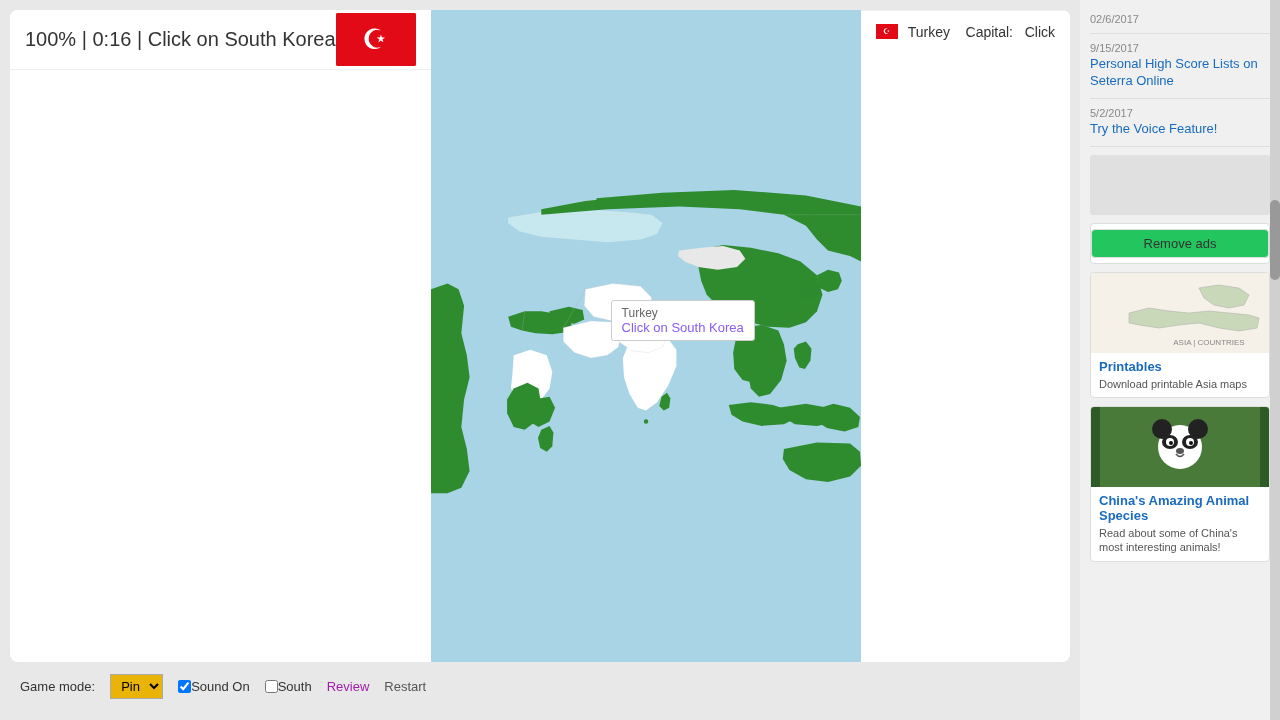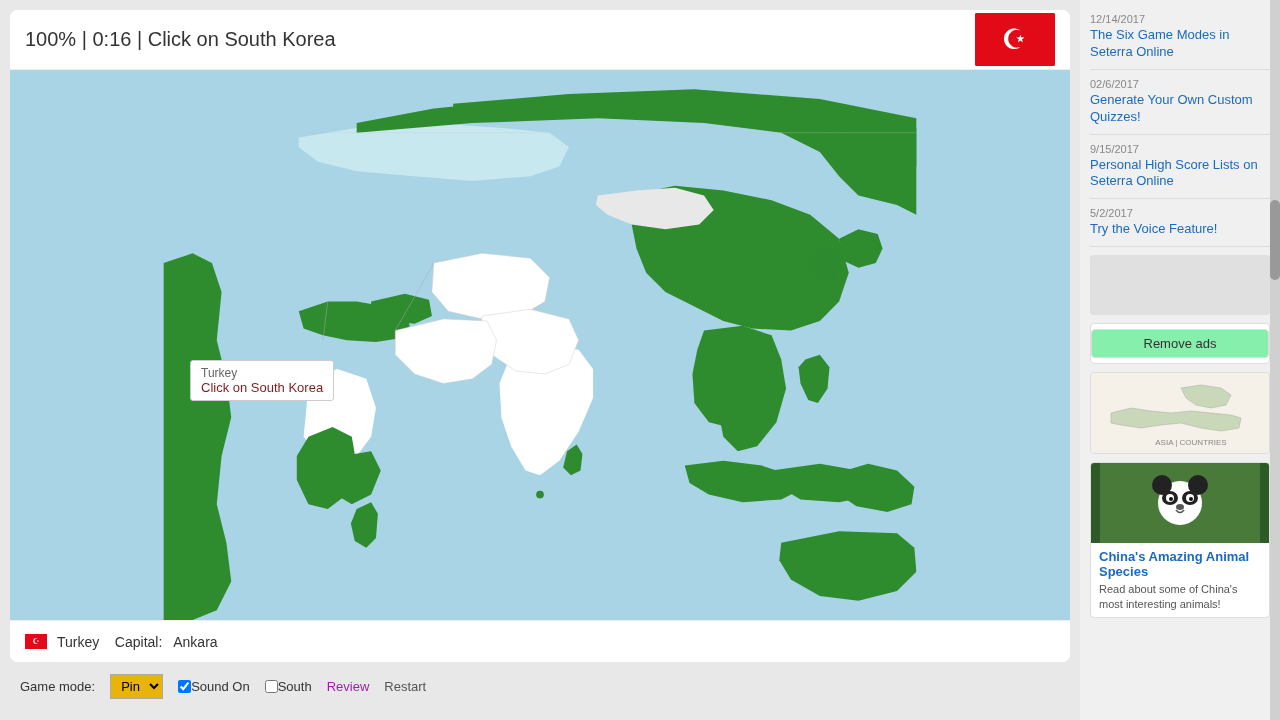--- a/index.html
+++ b/index.html
@@ -20,21 +20,21 @@
       padding: 10px 10px 10px 10px;
       min-width: 0;
     }
 
     .map-container {
       background: white;
       border-radius: 8px;
       overflow: hidden;
       flex: 1;
       display: flex;
-      flex-direction: column;
+      flex-direction: row;
       position: relative;
     }
 
     .map-header {
       background: white;
       padding: 10px 15px;
       display: flex;
       align-items: center;
       justify-content: space-between;
       border-bottom: 1px solid #eee;
@@ -101,21 +101,21 @@
       z-index: 10;
       white-space: nowrap;
     }
 
     .tooltip-country {
       color: #666;
       font-size: 12px;
     }
 
     .tooltip-instruction {
-      color: #7f1d1d;
+      color: #8b5cf6;
       font-size: 13px;
     }
 
     
     .map-footer {
       background: white;
       padding: 8px 15px;
       display: flex;
       align-items: center;
       gap: 10px;
@@ -225,21 +225,21 @@
       height: 60px;
       margin: 8px 0;
       border-radius: 3px;
     }
 
     .remove-ads-btn {
       display: block;
       width: 100%;
       padding: 6px;
       text-align: center;
-      background: #86efac;
+      background: #22c55e;
       border: 1px solid #ddd;
       border-radius: 4px;
       font-size: 13px;
       color: #333;
       cursor: pointer;
       margin: 5px 0;
     }
 
     .sidebar-card {
       background: white;
@@ -295,21 +295,21 @@
       justify-content: center;
     }
 
     
     .asia-map-img {
       width: 100%;
       height: 80px;
       background: #f5f0e8;
       display: flex;
       align-items: center;
-      justify-content: flex-start;
+      justify-content: flex-end;
     }
   </style>
 </head>
 <body>
 
 <div style="display:flex; width:1280px; height:720px; position:relative;">
 
   <div class="main-content">
     <div class="map-container">
 
@@ -395,21 +395,21 @@
 
       <div class="map-footer">
         <div class="flag-small">
           <span>☪</span>
         </div>
         <span class="country-info">
           <span>Turkey</span>
           &nbsp;&nbsp;
           <span>Capital:</span>
           &nbsp;
-          <span>Ankara</span>
+          <span>Click</span>
         </span>
       </div>
     </div>
 
     <div class="bottom-toolbar">
       <span class="game-mode-label">Game mode:</span>
       <select class="game-mode-select">
         <option>Pin</option>
       </select>
 
@@ -423,28 +423,23 @@
         <label for="voice">South</label>
       </div>
 
       <button class="btn-review">Review</button>
       <button class="btn-restart">Restart</button>
     </div>
   </div>
 
   <div class="sidebar" style="position:relative;">
 
-    <div class="sidebar-news-item">
-      <div class="news-date">12/14/2017</div>
-      <span class="news-link">The Six Game Modes in Seterra Online</span>
-    </div>
 
     <div class="sidebar-news-item">
       <div class="news-date">02/6/2017</div>
-      <span class="news-link">Generate Your Own Custom Quizzes!</span>
     </div>
 
     <div class="sidebar-news-item">
       <div class="news-date">9/15/2017</div>
       <span class="news-link">Personal High Score Lists on Seterra Online</span>
     </div>
 
     <div class="sidebar-news-item">
       <div class="news-date">5/2/2017</div>
       <span class="news-link">Try the Voice Feature!</span>
@@ -458,20 +453,24 @@
 
     <div class="sidebar-card">
       <div class="asia-map-img">
         <svg viewBox="0 0 160 80" width="160" height="80" xmlns="http://www.w3.org/2000/svg">
           <rect width="160" height="80" fill="#f5f0e8"></rect>
           <path d="M20,40 L40,35 L60,38 L80,40 L100,38 L120,40 L140,42 L150,45 L148,55 L130,58 L110,55 L90,50 L70,52 L50,55 L30,52 L20,50 Z" fill="#c8d8b8" stroke="#aaa" stroke-width="0.5"></path>
           <path d="M90,15 L110,12 L130,15 L140,22 L135,32 L120,35 L105,32 L95,25 Z" fill="#c8d8b8" stroke="#aaa" stroke-width="0.5"></path>
           <text x="100" y="72" font-size="8" fill="#888" text-anchor="middle">ASIA | COUNTRIES</text>
         </svg>
       </div>
+      <div class="sidebar-card-body">
+        <div class="sidebar-card-title">Printables</div>
+        <div class="sidebar-card-desc">Download printable Asia maps</div>
+      </div>
     </div>
 
     <div class="sidebar-card">
       <div class="panda-img">
         <svg viewBox="0 0 160 80" width="160" height="80" xmlns="http://www.w3.org/2000/svg">
           <rect width="160" height="80" fill="#4a7a3a"></rect>
 
           <circle cx="80" cy="40" r="22" fill="white"></circle>
 
           <circle cx="62" cy="22" r="10" fill="#222"></circle>

